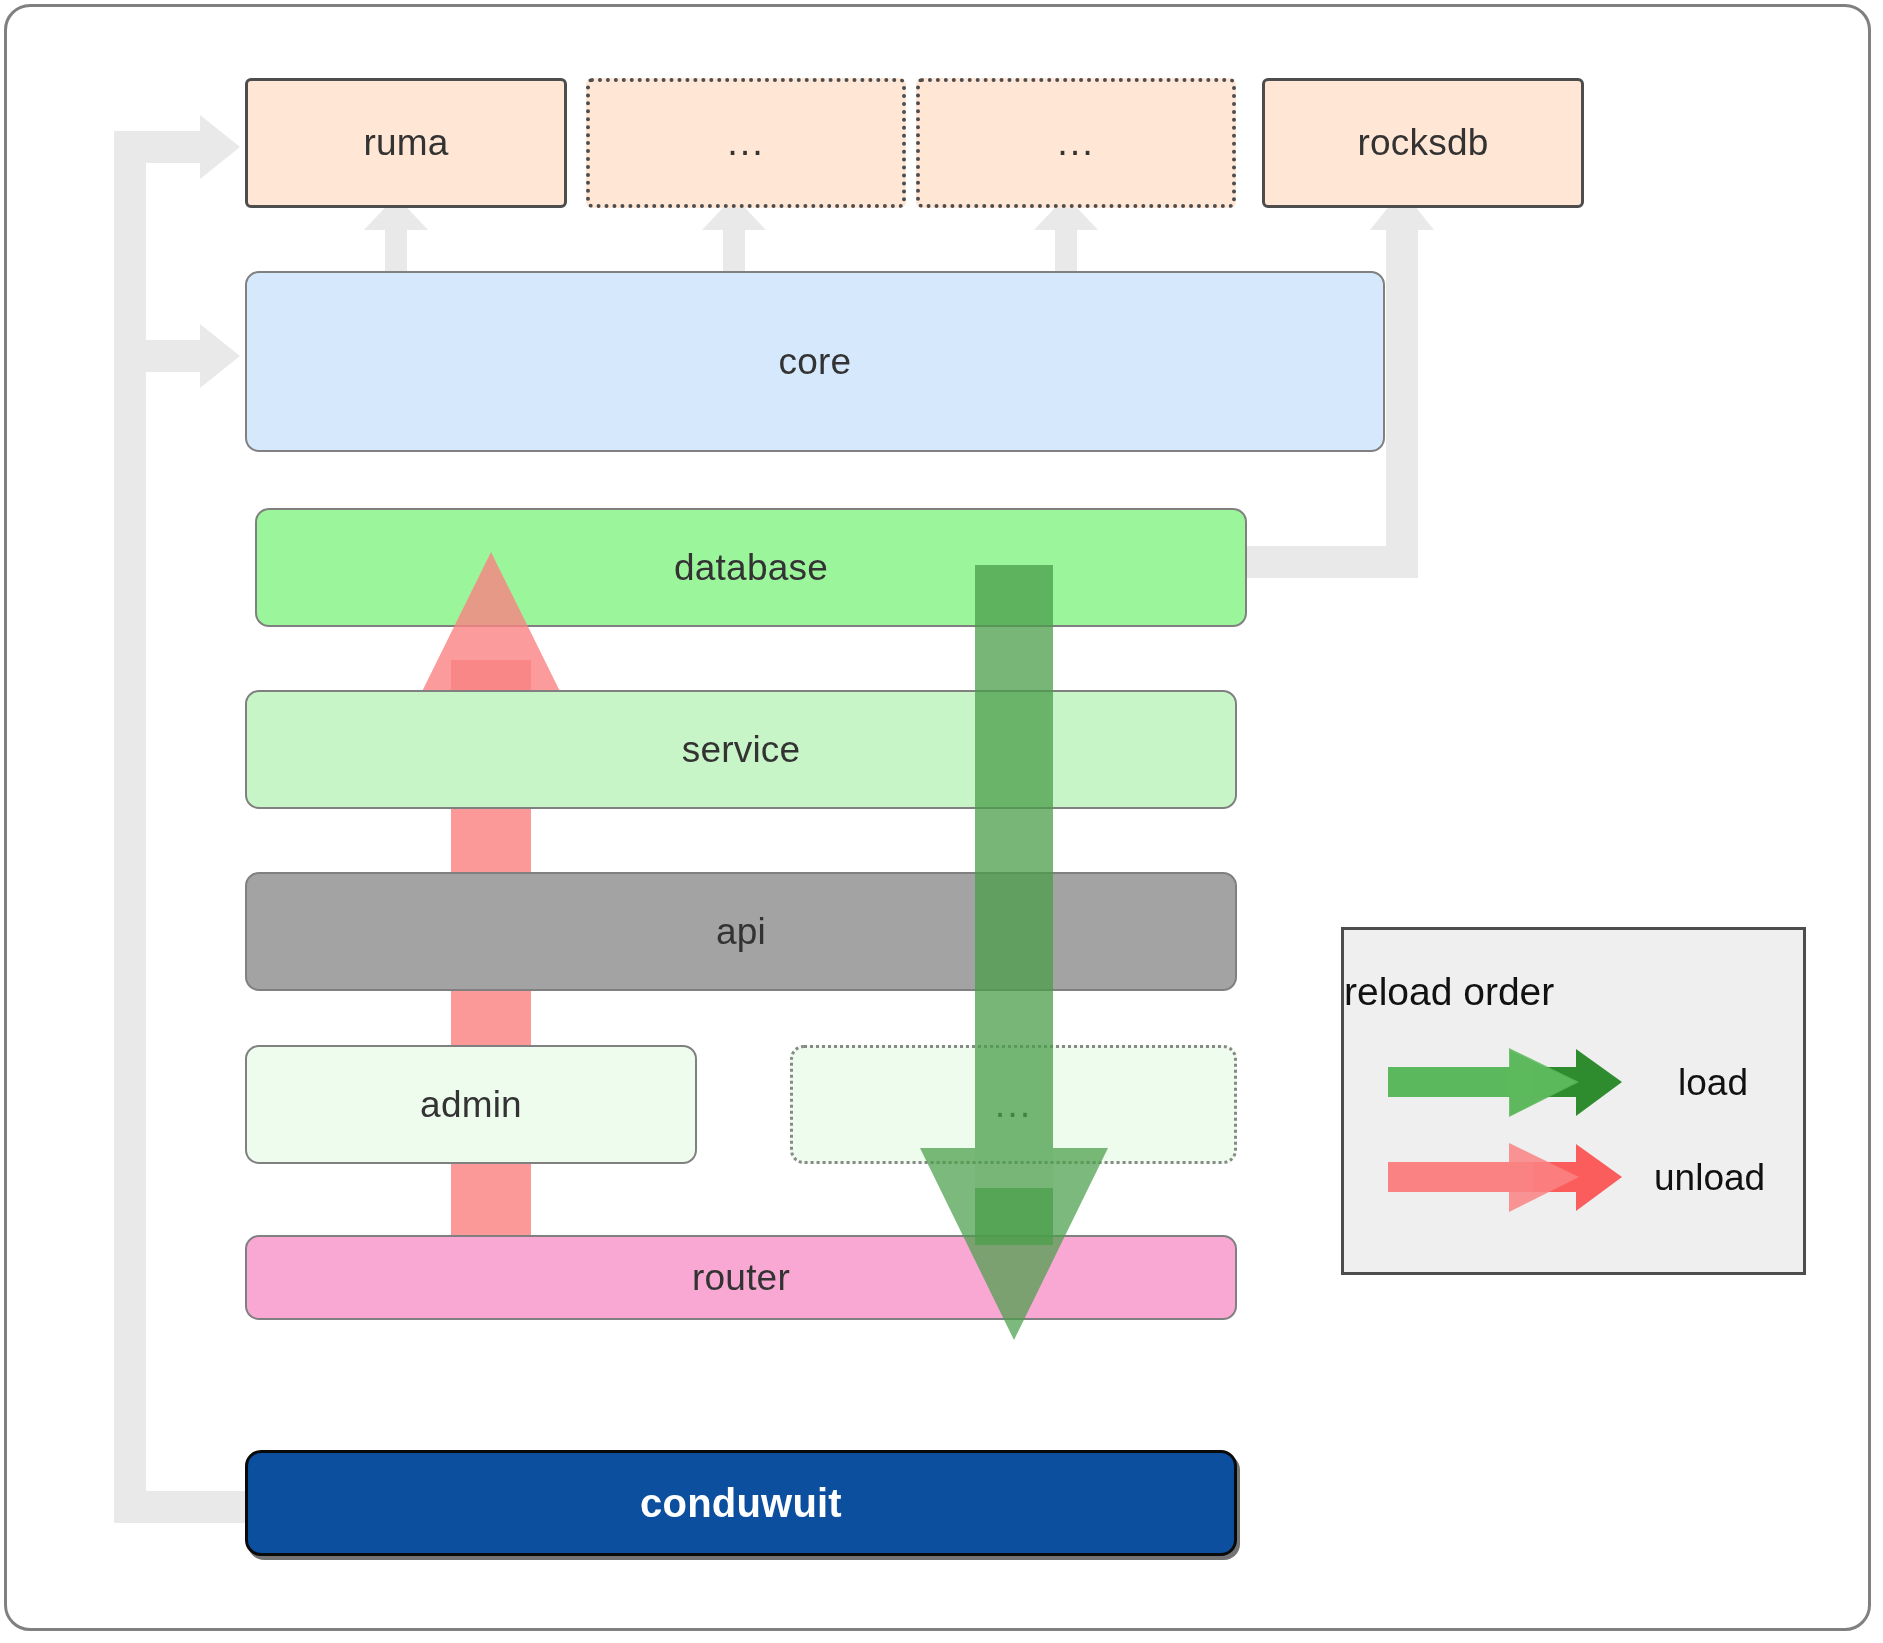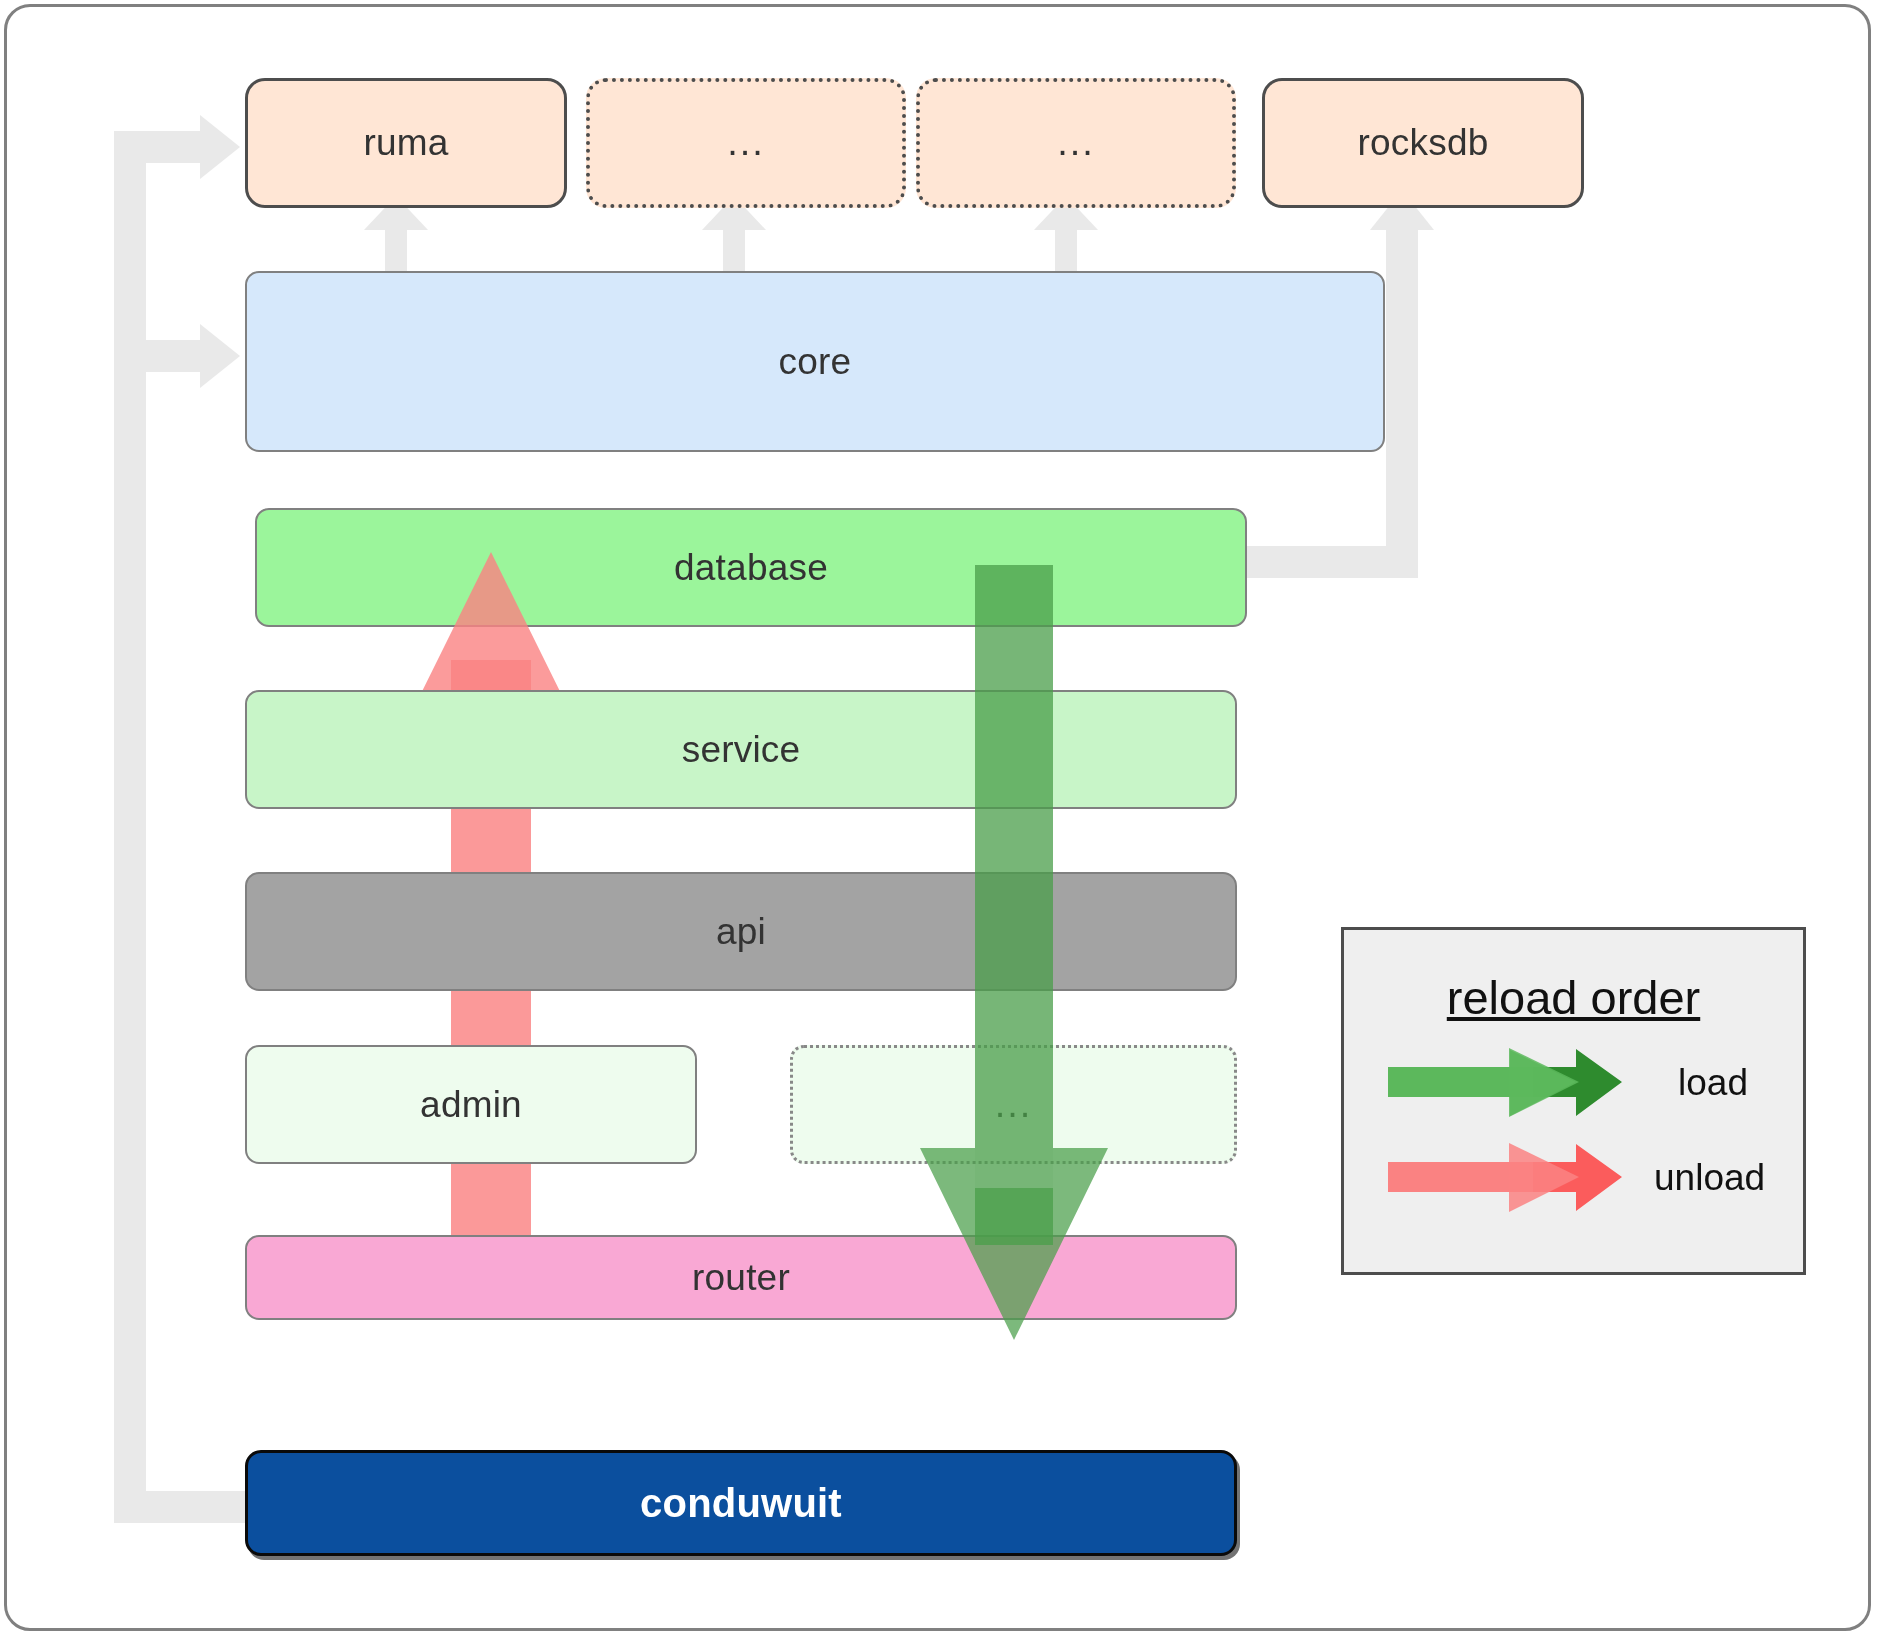--- a/index.html
+++ b/index.html
@@ -34,21 +34,21 @@
     align-items: center;
     justify-content: center;
     border-radius: 14px;
     font-size: 37px;
     color: #333333;
     letter-spacing: 0.2px;
   }
   .node.dep {
     background: #ffe6d5;
     border: 3px solid #4d4d4d;
-    border-radius: 20px;
+    border-radius: 6px;
   }
   .node.dep.dotted {
     border-style: dotted;
     border-width: 4px;
   }
   .node.layer {
     border: 2px solid #808080;
   }
   .node.layer.dotted {
     border-style: dotted;
@@ -86,24 +86,23 @@
   
   .legend {
     position: absolute;
     background: #efefef;
     border: 3px solid #4d4d4d;
     box-sizing: border-box;
   }
   .legend-title {
     position: absolute;
     left: 0; right: 0; top: 40px;
-    text-align: center;
-    font-size: 47px;
+    text-align: left;
+    font-size: 39px;
     color: #111111;
-    text-decoration: underline;
   }
   .legend-label {
     position: absolute;
     font-size: 37px;
     color: #111111;
   }
   .svgabs { position: absolute; left: 0; top: 0; overflow: visible; }
 </style>
 </head>
 <body>

